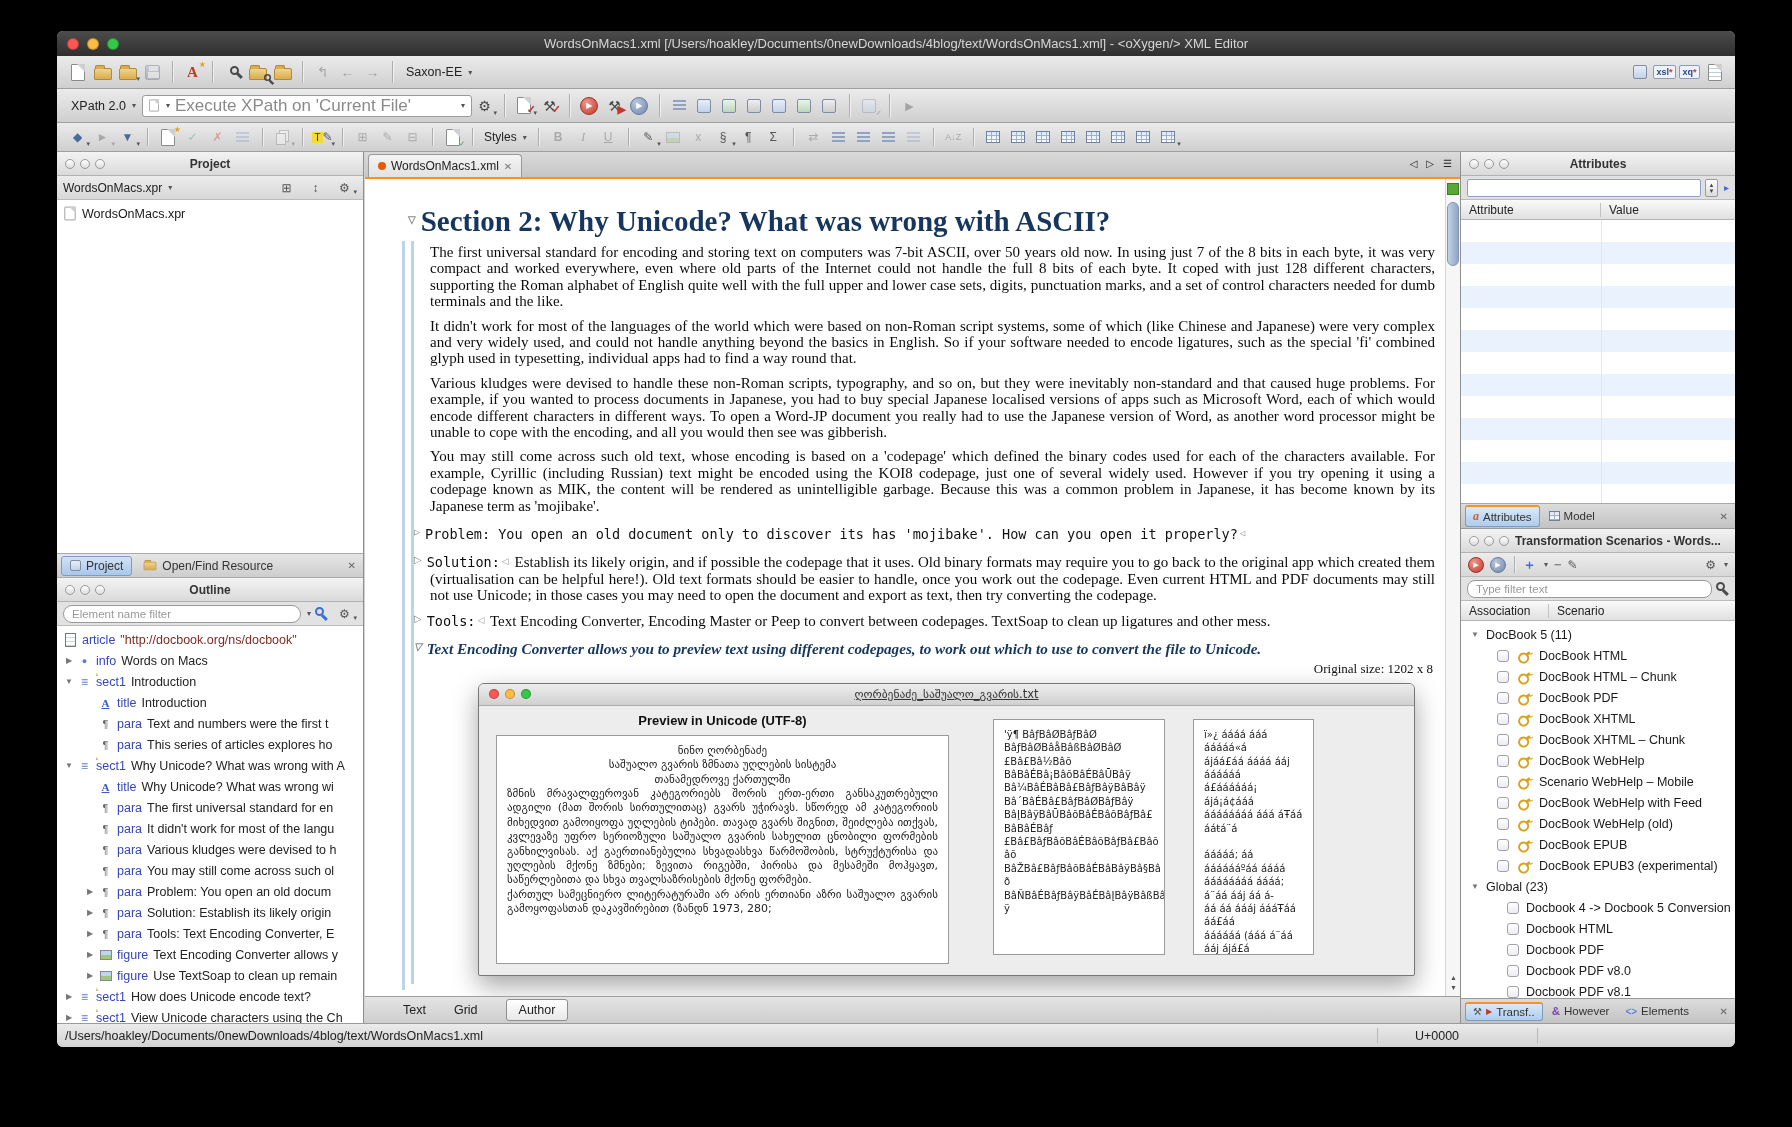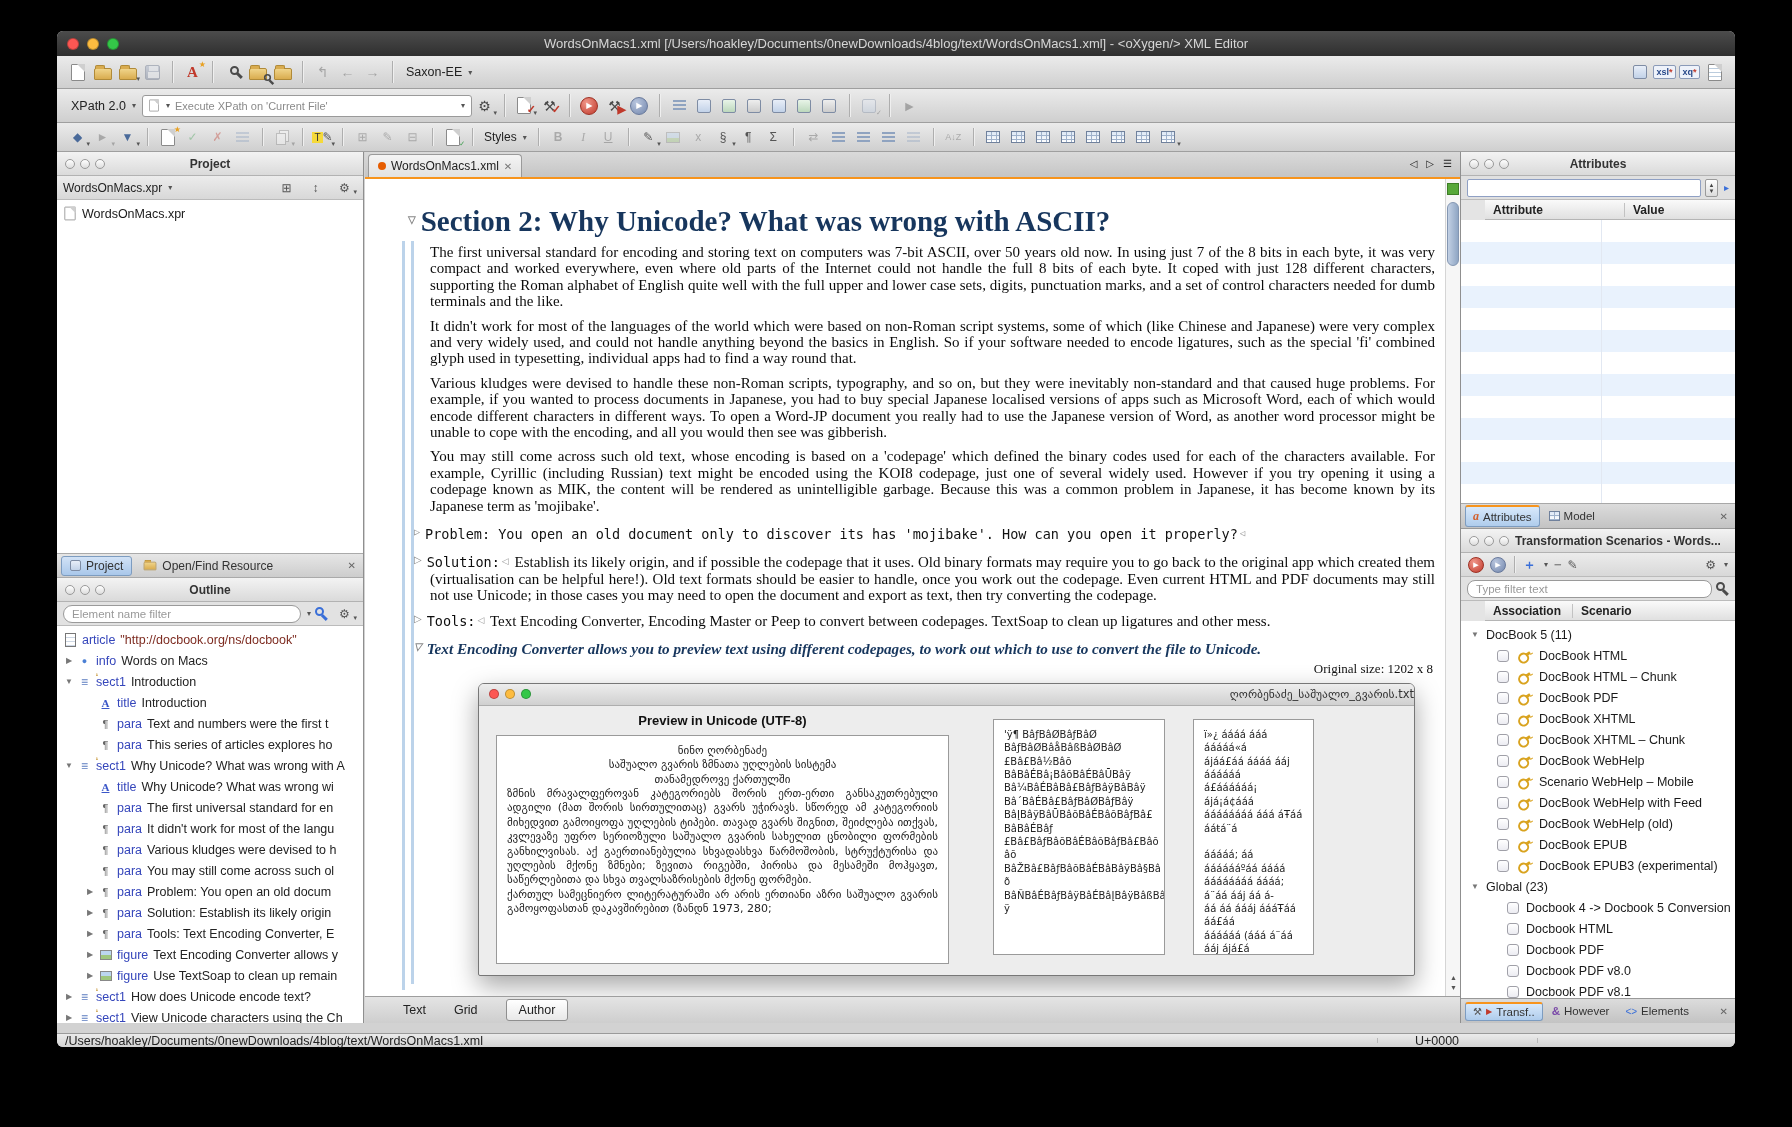--- a/index.html
+++ b/index.html
@@ -125,21 +125,21 @@
   .docarea p.body { font:15px/16.4px "Liberation Serif",serif; text-align:justify; margin:0 0 8px; color:#0c0c0c; }
   .monop { font:13.5px/20px "DejaVu Sans Mono",monospace; margin:0 0 8px; color:#111; }
   .mono-inline { font:13.5px "DejaVu Sans Mono",monospace; }
   .foldend { font-size:9px; color:#999; padding:0 2px; vertical-align:3px; }
   .callout { font:bold italic 15.2px/18px "Liberation Serif",serif; color:#17365d; margin:1px 0 3px; }
   .caption { font:13px "Liberation Serif",serif; text-align:right; margin:0 2px 6px 0; color:#111; }
 
   .shot { position:relative; margin-left:48px; width:937px; height:293px; border:1px solid #777;
     border-radius:6px 6px 2px 2px; box-shadow:0 10px 26px rgba(0,0,0,.35); background:#ededed; overflow:hidden; }
   .shot-tb { height:22px; background:linear-gradient(#ededed,#d0d0d0); border-bottom:1px solid #aeaeae;
-    display:flex; align-items:center; justify-content:flex-end; font:11.5px "DejaVu Sans",sans-serif; color:#333; position:relative; }
+    display:flex; align-items:center; justify-content:center; font:11.5px "DejaVu Sans",sans-serif; color:#333; position:relative;text-decoration:underline; }
   .shot-tb .tl-group { gap:6px; } .shot-tb .tl { width:10px; height:10px; }
   .shot-body { position:absolute; left:0; right:0; top:22px; bottom:0; }
   .pane-head { position:absolute; left:17px; top:7px; width:453px; text-align:center; font:bold 13px "Liberation Sans",sans-serif; color:#111; }
   .pane { position:absolute; background:#fff; border:1px solid #9a9a9a; overflow:hidden; padding:8px 10px; color:#222; }
   .pane1 { left:17px; top:29px; width:453px; height:229px; font:11px/14.4px "DejaVu Sans",sans-serif; }
   .p1t { text-align:center; white-space:pre-line; }
   .p1b { text-align:justify; white-space:pre-line; }
   .pane2 { left:514px; top:13px; width:172px; height:236px; font:10px/13.4px "DejaVu Sans",sans-serif; white-space:pre-line; }
   .pane3 { left:714px; top:13px; width:121px; height:236px; font:10px/13.4px "DejaVu Sans",sans-serif; white-space:pre-line; }
 
@@ -154,21 +154,21 @@
 
   
   .panel-right { position:absolute; right:0; top:121px; bottom:24px; width:275px; background:#e4e4e4;
     border-left:1px solid #8f8f8f; display:flex; flex-direction:column; font-size:12px; }
   .attr-search { height:24px; flex:none; display:flex; align-items:center; gap:4px; padding:0 6px;
     background:#e0e0e0; border-bottom:1px solid #bbb; }
   .attrfield { flex:1; height:18px; border:1px solid #8fa0c4; border-radius:2px; background:#fff; }
   .stepper { width:13px; height:18px; border:1px solid #9a9a9a; border-radius:2px; background:linear-gradient(#fff,#dcdcdc);
     display:flex; flex-direction:column; align-items:center; justify-content:center; font-size:6px; color:#444; line-height:6px; }
   .cols { height:20px; flex:none; display:flex; align-items:center; background:linear-gradient(#fafafa,#e0e0e0);
-    border-bottom:1px solid #b5b5b5; font-weight:bold; color:#222;margin-left:24px; }
+    border-bottom:1px solid #b5b5b5; font-weight:normal; color:#222; }
   .cols .c1 { width:140px; padding-left:8px; border-right:1px solid #c2c2c2; }
   .cols .c2 { padding-left:8px; }
   .cols.sc .c1 { width:88px; }
   .attr-rows { height:284px; flex:none; border-bottom:1px solid #a8a8a8; position:relative;
     background:repeating-linear-gradient(#fff 0,#fff 22px,#e9f2fd 22px,#e9f2fd 44px); }
   .colline { position:absolute; left:140px; top:0; bottom:0; width:1px; background:#e2e8f2; }
   .rtabs { height:25px; flex:none; display:flex; align-items:center; gap:2px; padding-left:4px;
     background:linear-gradient(#dcdcdc,#c3c3c3); border-bottom:1px solid #999; font-size:11.5px; color:#333; }
   .rtab { display:flex; align-items:center; gap:4px; padding:2px 7px; white-space:nowrap; }
   .rtab.sel { background:linear-gradient(#d8e9fb,#afccec); border:1px solid #7d9cc0; border-radius:3px; border-top:2px solid #f7941d; }
@@ -184,22 +184,22 @@
   .sgroup { padding-left:7px; gap:4px; }
   .sitem { padding-left:36px; gap:7px; }
   .sitem.g2 { padding-left:46px; }
   .cbx { width:12px; height:12px; flex:none; border:1px solid #a0a0a8; border-radius:3px; background:linear-gradient(#fff,#ececf2); }
   .key { position:relative; width:16px; height:16px; flex:none; transform:rotate(-35deg); }
   .key::before { content:""; position:absolute; left:1px; top:4px; width:7px; height:7px; border:2.5px solid #d9a31f; border-radius:50%; }
   .key::after { content:""; position:absolute; left:10px; top:7px; width:5px; height:2.5px; background:#d9a31f;
     box-shadow:3px 2px 0 -1px #d9a31f; }
 
   
-  .statusbar { position:absolute; left:0; right:0; bottom:0; height:14px; background:linear-gradient(#ebebeb,#d2d2d2);
-    border-top:1px solid #9a9a9a; border-radius:0 0 6px 6px; font-size:12.5px; color:#222; display:flex; }
+  .statusbar { position:absolute; left:0; right:0; bottom:0; height:24px; background:linear-gradient(#ebebeb,#d2d2d2);
+    border-top:1px solid #9a9a9a; border-radius:0 0 6px 6px; font-size:12.5px; color:#222; display:flex; align-items:center; }
   .spath { margin-left:8px; }
   .sdiv { position:absolute; width:1px; top:4px; bottom:4px; background:#b8b8b8; }
   .sunicode { position:absolute; left:1340px; width:80px; text-align:center; }
 </style>
 </head>
 <body>
 
 <div class="window">
 
   <div class="titlebar">
@@ -272,21 +272,21 @@
   </div>
 
   <div class="tb tb2">
     <span class="engine">
         <span>XPath 2.0</span>
         <span class="caret">▾</span>
       </span>
     <span style="width:330px;height:22px;background:#fff;border:1px solid #9a9a9a;border-radius:3px;display:flex;align-items:center;padding:0 6px;gap:5px;">
       <span class="sh-doc" style="transform:scale(.7);margin:-2px;"></span>
       <span class="caret">▾</span>
-      <span style="color:#8a8a8a;font-size:11px;">Execute XPath on  'Current File'</span>
+      <span style="color:#8a8a8a;font-size:17px;">Execute XPath on  'Current File'</span>
       <span class="caret" style="margin-left:auto;">▾</span>
     </span>
     <span class="ib">
         <span class="g">⚙</span>
         <span class="mini">▾</span>
       </span>
     <span class="sep"></span>
     <span class="ib">
         <span class="sh-doc"></span>
         <span class="redchk">✓</span>

